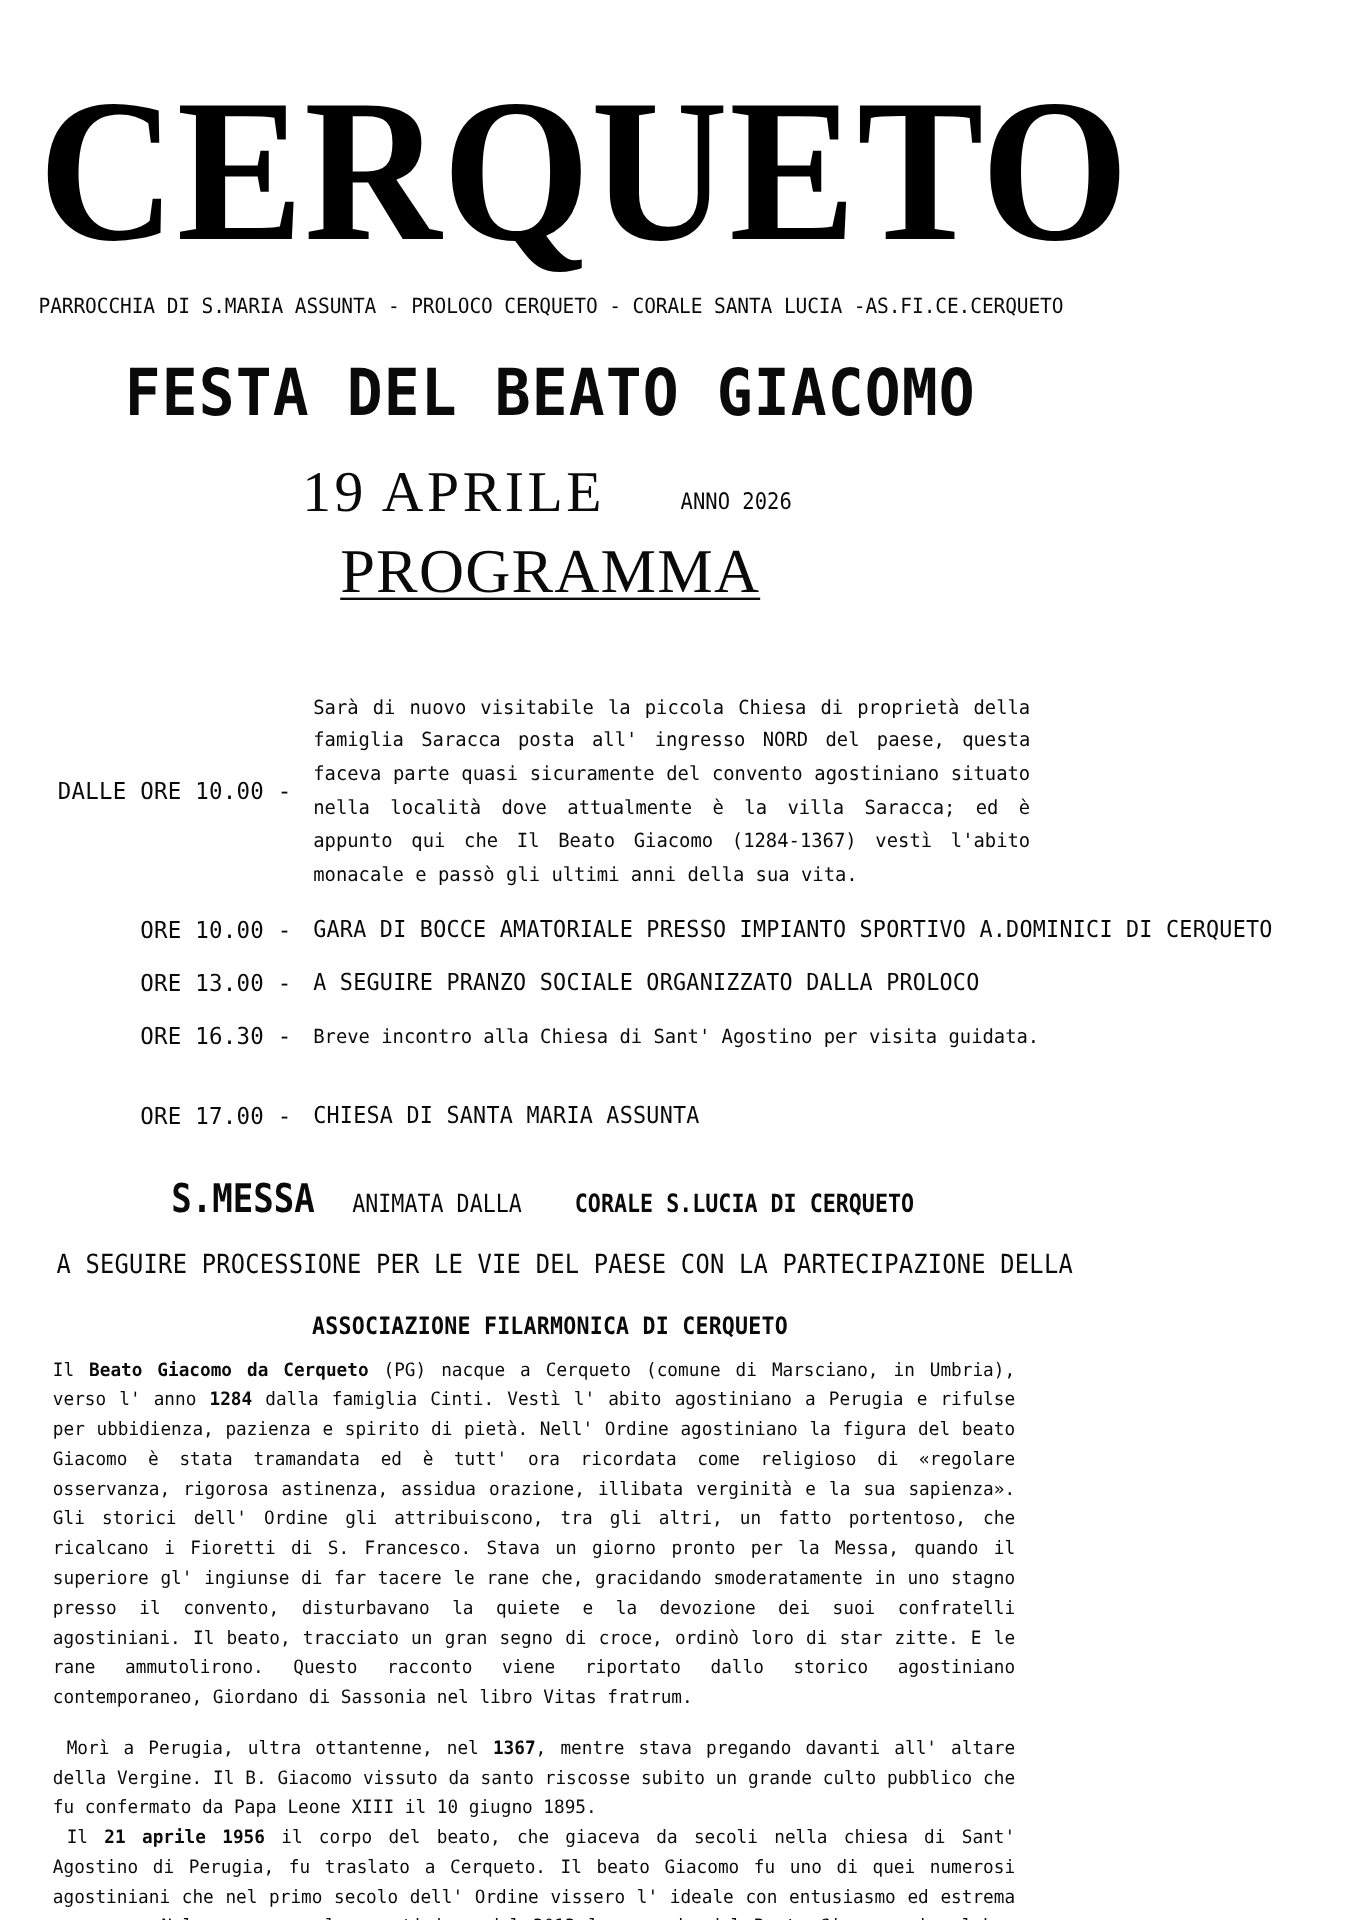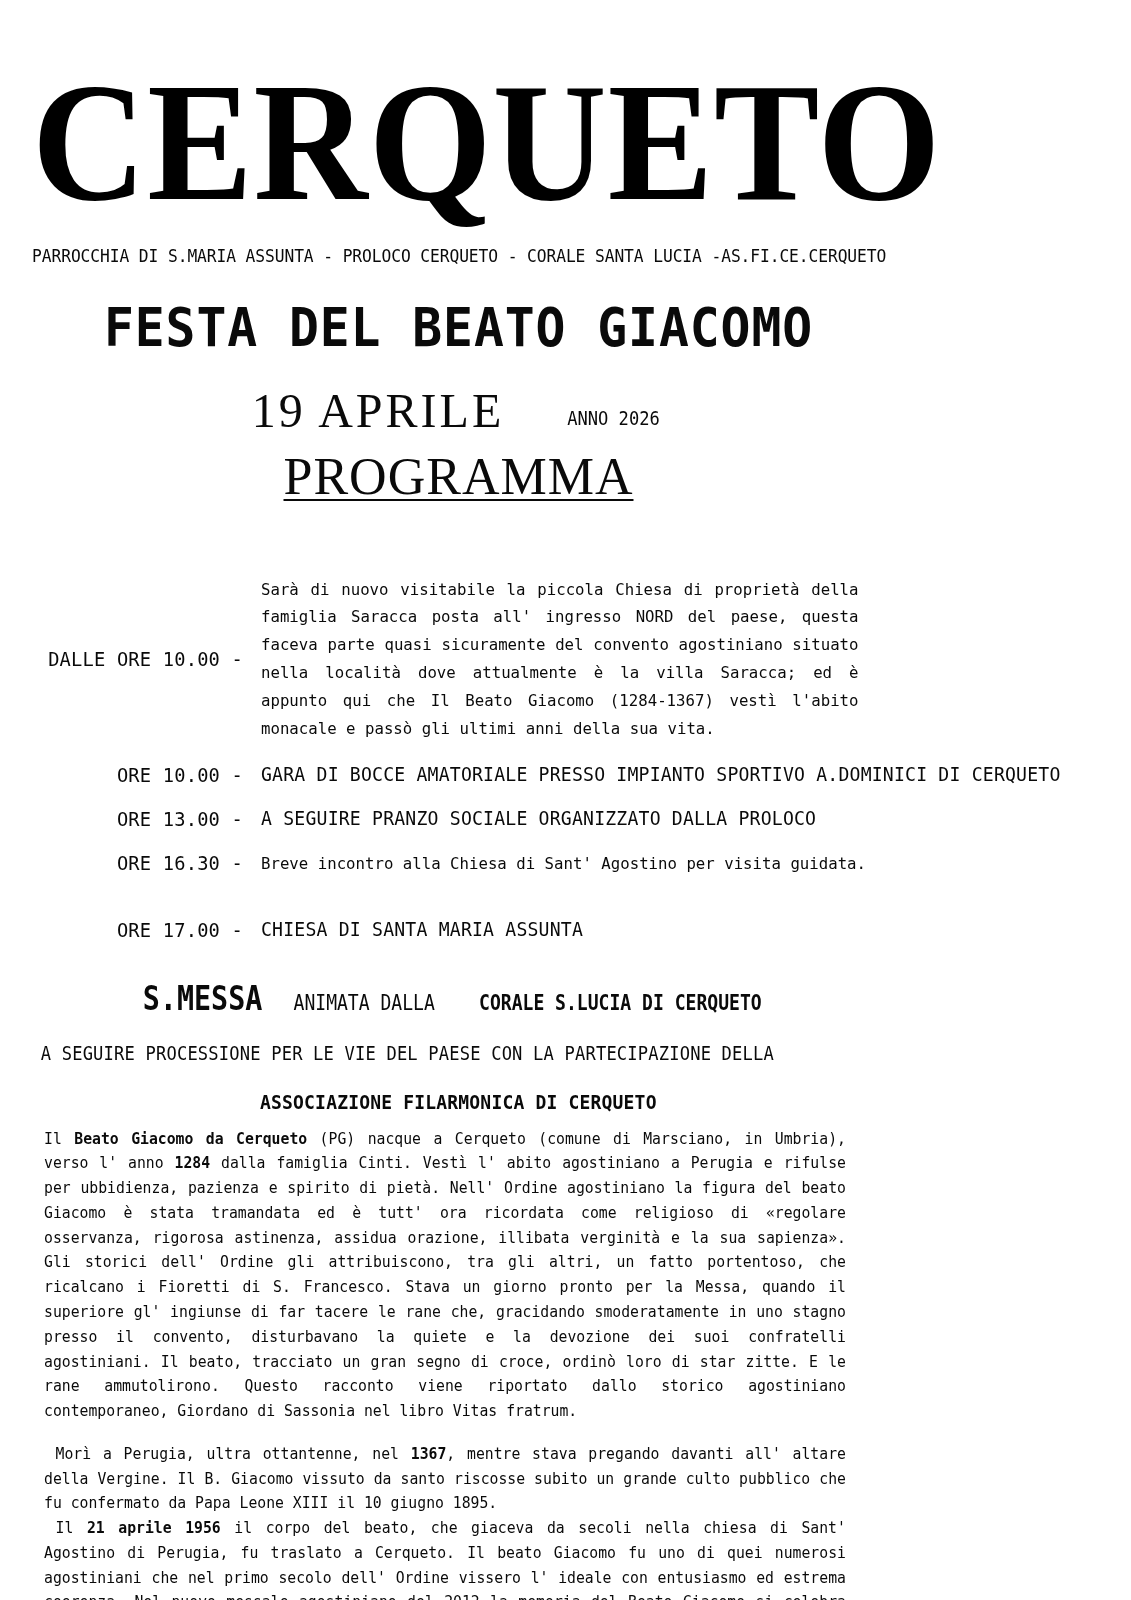--- a/index.html
+++ b/index.html
@@ -174,23 +174,23 @@
   }
   .mass-choir {
     font-family: "DejaVu Sans Mono", monospace;
     font-weight: 700;
     font-size: 21px;
     transform: scaleX(0.86);
     transform-origin: center;
     display: inline-block;
   }
   .procession {
-    text-align: left;
-    font-family: "DejaVu Sans Mono", monospace;
-    font-size: 19px;
+    text-align: center;
+    font-family: "DejaVu Sans Mono", monospace;
+    font-size: 22px;
     letter-spacing: 0.2px;
     margin-top: 24px;
     white-space: nowrap;
   }
   .procession > span {
     display: inline-block;
     transform: scaleX(0.9);
   }
   .band {
     text-align: center;

